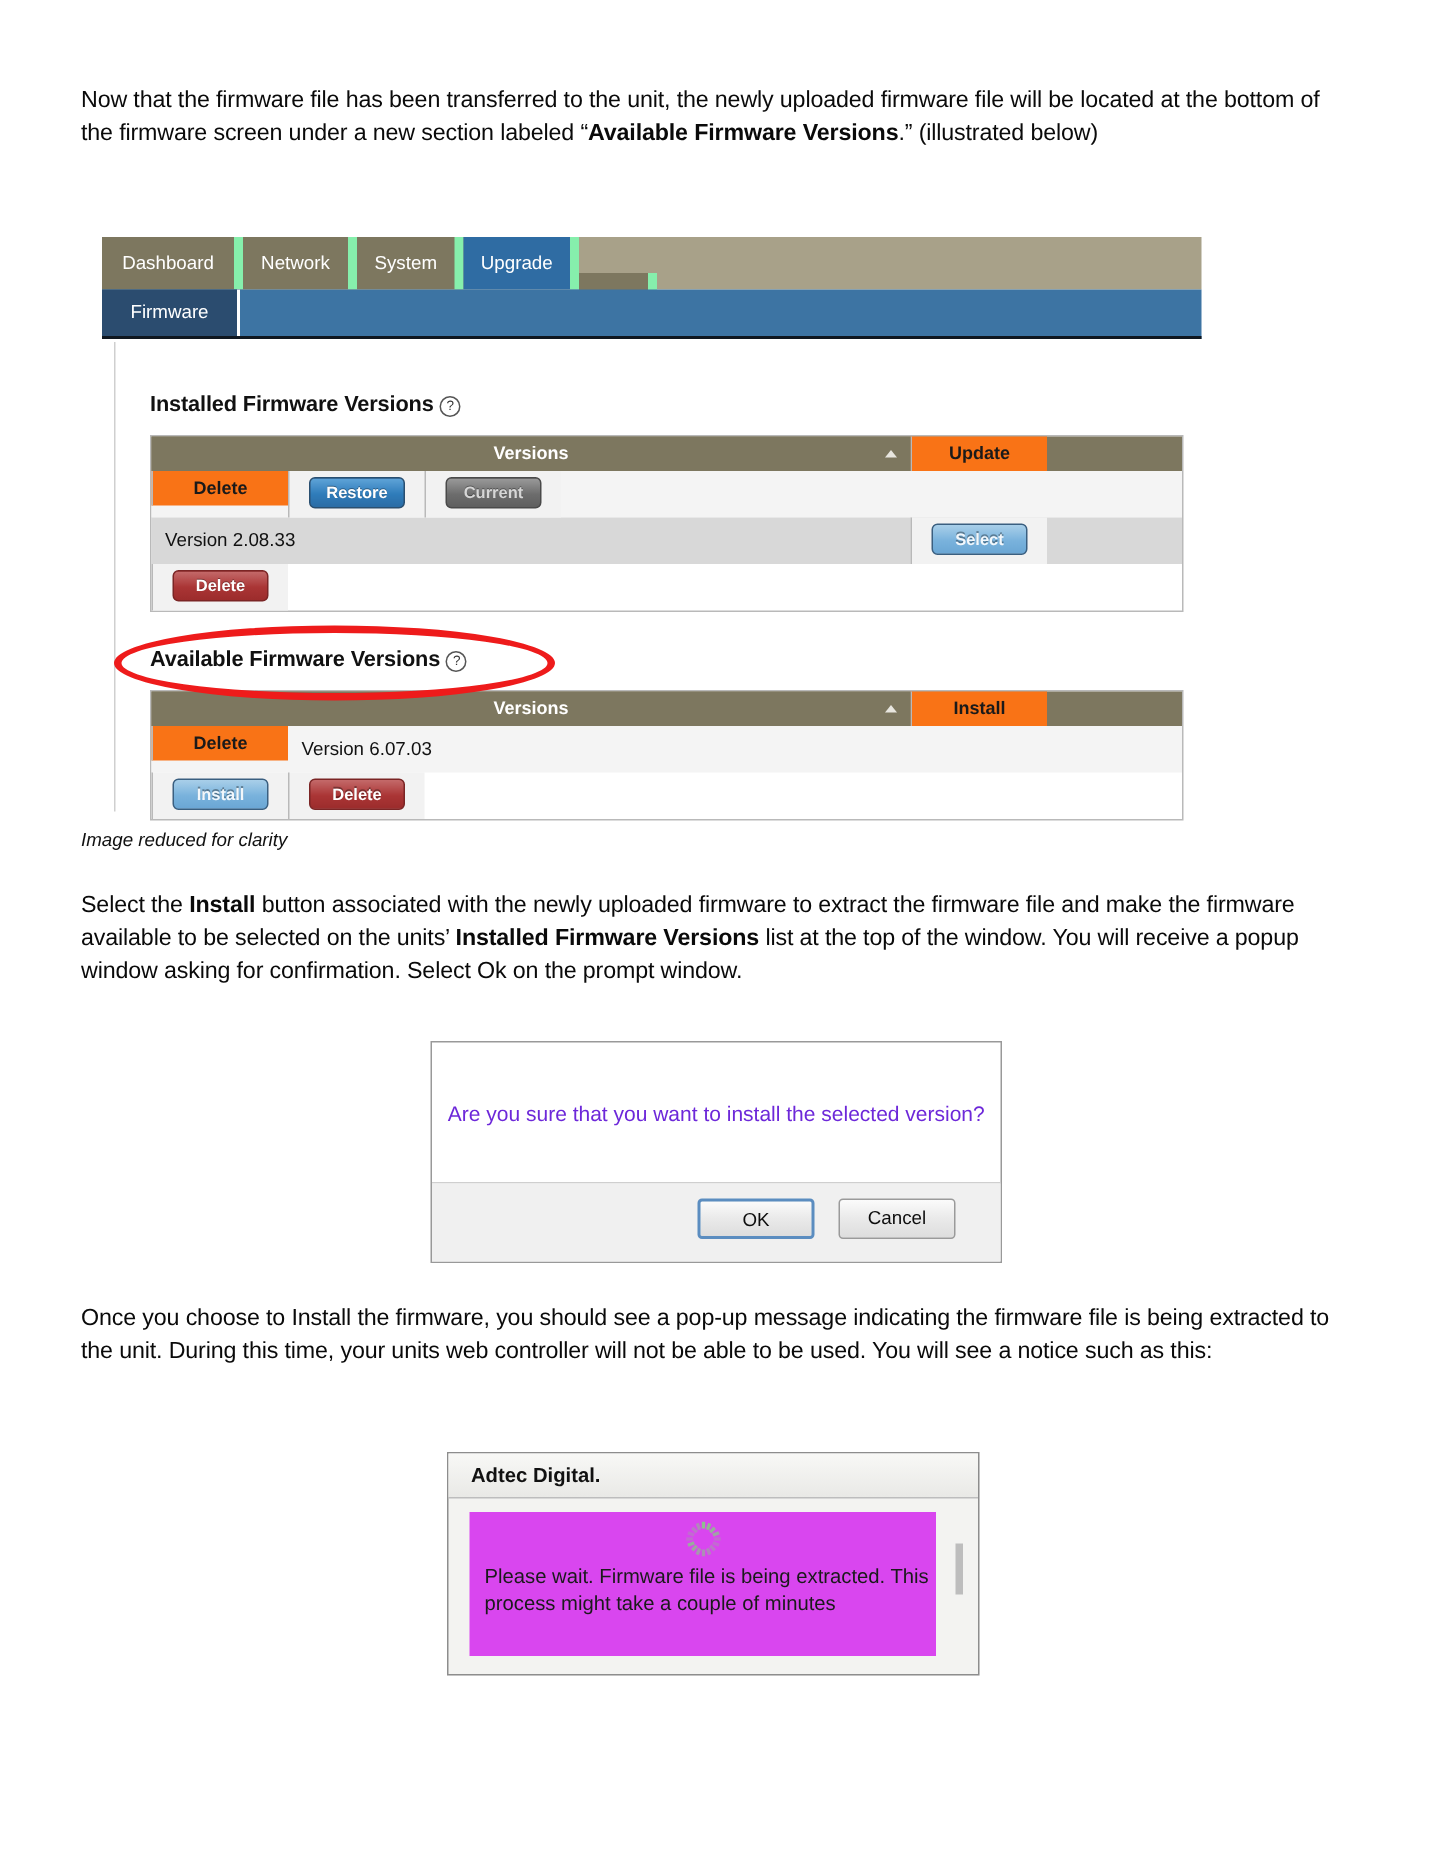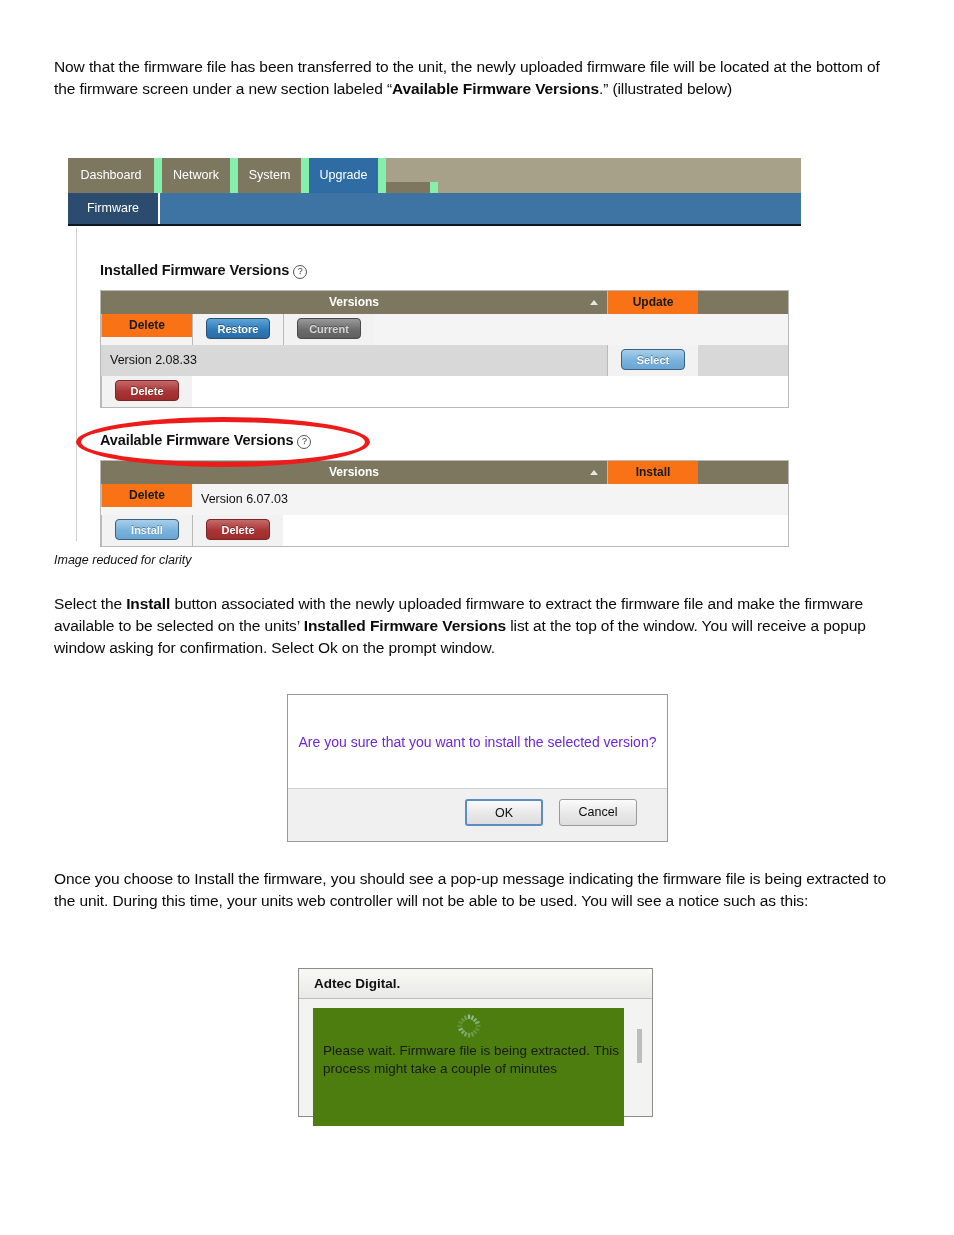--- a/index.html
+++ b/index.html
@@ -58,21 +58,21 @@
   .tab {
     position: relative;
     float: left;
     height: 35px;
     background: #7d775f;
     color: #ffffff;
     font-size: 12.5px;
     line-height: 35px;
     text-align: center;
     box-sizing: border-box;
-    border-right: 8px solid #86efac;
+    border-right: 6px solid #86efac;
   }
   .tab.active { background: #2f6ca3; }
   .tab-dashboard { width: 94px; }
   .tab-network   { width: 76px; }
   .tab-system    { width: 71px; }
   .tab-upgrade   { width: 77px; }
   .tab-help      { width: 52px; margin-top: 24px; }
 
   
   .subtabstrip {
@@ -301,22 +301,22 @@
     font-size: 13.5px;
     font-weight: bold;
     color: #111111;
     background: linear-gradient(#f8f8f6, #e9e9e6);
     border-bottom: 1px solid #bdbdbd;
     box-sizing: border-box;
   }
   .wait-panel {
     position: absolute;
     left: 14px; top: 39px;
-    width: 311px; height: 118px;
-    background: #4d7c0f;
+    width: 311px; height: 96px;
+    background: #d946ef;
     box-sizing: border-box;
   }
   .wait-text {
     position: absolute;
     left: 10px; top: 34px;
     width: 300px;
     font-size: 13.5px;
     line-height: 17.5px;
     color: #1a1a1a;
   }

